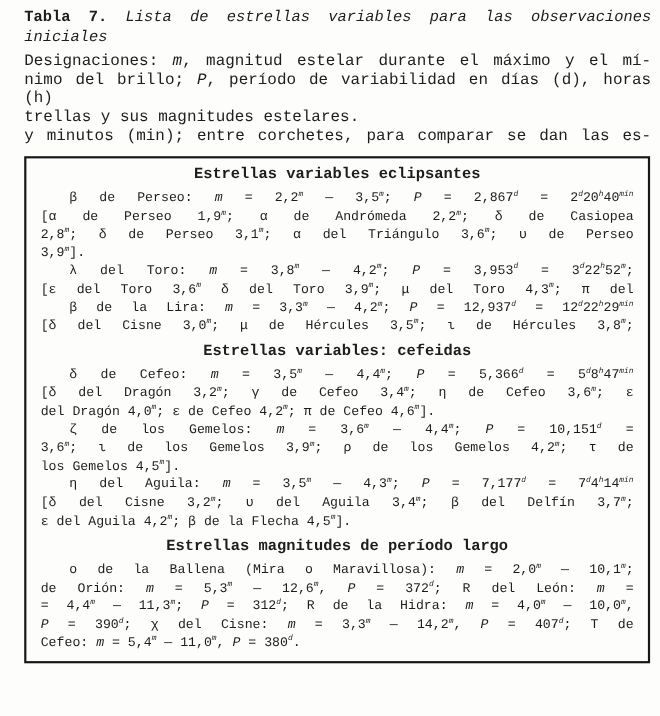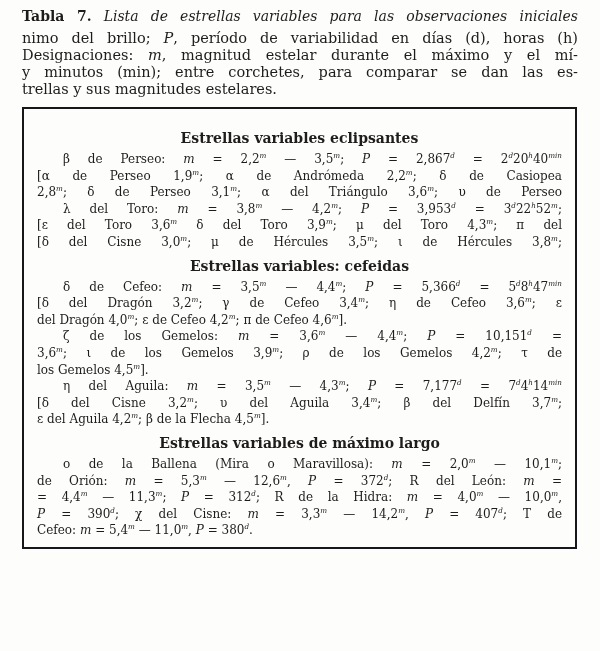--- a/index.html
+++ b/index.html
@@ -2,21 +2,21 @@
 <html style="--ink: #1e1d1b; --border: #17161a;"><head>
 <meta charset="utf-8">
 <style>
   html,body{margin:0;padding:0;}
   body{
     width:600px;height:651px;overflow:hidden;
     background:#fdfdfc;color:var(--ink,#1e1d1b);
     font-family:"DejaVu Serif","Liberation Serif",serif;
     -webkit-font-smoothing:antialiased;
   }
-  .page{box-sizing:border-box;width:600px;height:480px;padding:7px 22px 0 22px;}
+  .page{box-sizing:border-box;width:600px;height:480px;padding:7px 8px 0 22px;font-family:Liberation Mono, monospace;}
 
   
   .tl{text-align:justify;text-align-last:justify;text-justify:inter-word;white-space:normal;}
   .tl.last{text-align-last:left;}
   .tl.first{padding-left:26px;}
 
   .caption{font-size:14px;line-height:18px;text-align:justify;text-align-last:justify;}
   .cap-label{font-weight:bold;}
   .cap-title{font-style:italic;}
 
@@ -25,57 +25,59 @@
   .box{
     margin-top:9px;margin-right:1px;
     border:2px solid var(--border,#17161a);
     padding:3px 13px 8px 13px;
   }
   .heading{
     text-align:center;text-align-last:center;
     font-weight:bold;font-size:14px;line-height:17px;
     margin:7px 0 4px 0;
   }
-  section:first-child .heading{margin-top:18px;}
+  section:first-child .heading{margin-top:4px;}
   .entry{font-size:12px;line-height:16.6px;}
   .entry sup, .intro sup{
     font-size:0.60em;font-style:italic;line-height:0;
     vertical-align:super;letter-spacing:0;
   }
   i{font-style:italic;}
 </style>
 </head>
 <body style="background: rgb(253, 253, 252);">
 
 <div class="page">
   <div class="caption">
     <span class="cap-label">Tabla 7.</span>
     <span class="cap-title">Lista de estrellas variables para las observaciones iniciales</span>
   </div>
 
   <div class="intro" id="intro">
+      <div class="tl">Designaciones: <i>m</i>, magnitud estelar durante el máximo y el mí-</div>
       <div class="tl">nimo del brillo; <i>P</i>, período de variabilidad en días (d), horas (h)</div>
-      <div class="tl">Designaciones: <i>m</i>, magnitud estelar durante el máximo y el mí-</div>
+      <div class="tl last">trellas y sus magnitudes estelares.</div>
       <div class="tl">y minutos (min); entre corchetes, para comparar se dan las es-</div>
-      <div class="tl last">trellas y sus magnitudes estelares.</div>
     </div>
 
   <div class="box" id="box">
       <section>
         <div class="heading">Estrellas variables eclipsantes</div>
         <div class="entry">
           <div class="tl first">β de Perseo: <i>m</i> = 2,2<sup>m</sup> — 3,5<sup>m</sup>; <i>P</i> = 2,867<sup>d</sup> = 2<sup>d</sup>20<sup>h</sup>40<sup>min</sup></div>
           <div class="tl">[α de Perseo 1,9<sup>m</sup>; α de Andrómeda 2,2<sup>m</sup>; δ de Casiopea</div>
           <div class="tl">2,8<sup>m</sup>; δ de Perseo 3,1<sup>m</sup>; α del Triángulo 3,6<sup>m</sup>; υ de Perseo</div>
+          <div class="tl last">3,9<sup>m</sup>].</div>
         </div>
         <div class="entry">
           <div class="tl first">λ del Toro: <i>m</i> = 3,8<sup>m</sup> — 4,2<sup>m</sup>; <i>P</i> = 3,953<sup>d</sup> = 3<sup>d</sup>22<sup>h</sup>52<sup>m</sup>;</div>
           <div class="tl">[ε del Toro 3,6<sup>m</sup> δ del Toro 3,9<sup>m</sup>; μ del Toro 4,3<sup>m</sup>; π del</div>
         </div>
         <div class="entry">
+          <div class="tl first">β de la Lira: <i>m</i> = 3,3<sup>m</sup> — 4,2<sup>m</sup>; <i>P</i> = 12,937<sup>d</sup> = 12<sup>d</sup>22<sup>h</sup>29<sup>min</sup></div>
           <div class="tl">[δ del Cisne 3,0<sup>m</sup>; μ de Hércules 3,5<sup>m</sup>; ι de Hércules 3,8<sup>m</sup>;</div>
         </div>
       </section>
       <section>
         <div class="heading">Estrellas variables: cefeidas</div>
         <div class="entry">
           <div class="tl first">δ de Cefeo: <i>m</i> = 3,5<sup>m</sup> — 4,4<sup>m</sup>; <i>P</i> = 5,366<sup>d</sup> = 5<sup>d</sup>8<sup>h</sup>47<sup>min</sup></div>
           <div class="tl">[δ del Dragón 3,2<sup>m</sup>; γ de Cefeo 3,4<sup>m</sup>; η de Cefeo 3,6<sup>m</sup>; ε</div>
           <div class="tl last">del Dragón 4,0<sup>m</sup>; ε de Cefeo 4,2<sup>m</sup>; π de Cefeo 4,6<sup>m</sup>].</div>
         </div>
@@ -84,21 +86,21 @@
           <div class="tl">3,6<sup>m</sup>; ι de los Gemelos 3,9<sup>m</sup>; ρ de los Gemelos 4,2<sup>m</sup>; τ de</div>
           <div class="tl last">los Gemelos 4,5<sup>m</sup>].</div>
         </div>
         <div class="entry">
           <div class="tl first">η del Aguila: <i>m</i> = 3,5<sup>m</sup> — 4,3<sup>m</sup>; <i>P</i> = 7,177<sup>d</sup> = 7<sup>d</sup>4<sup>h</sup>14<sup>min</sup></div>
           <div class="tl">[δ del Cisne 3,2<sup>m</sup>; υ del Aguila 3,4<sup>m</sup>; β del Delfín 3,7<sup>m</sup>;</div>
           <div class="tl last">ε del Aguila 4,2<sup>m</sup>; β de la Flecha 4,5<sup>m</sup>].</div>
         </div>
       </section>
       <section>
-        <div class="heading">Estrellas variables de máximo largo</div>
+        <div class="heading">Estrellas magnitudes de período largo</div>
         <div class="entry">
           <div class="tl first">o de la Ballena (Mira o Maravillosa): <i>m</i> = 2,0<sup>m</sup> — 10,1<sup>m</sup>;</div>
           <div class="tl">de Orión: <i>m</i> = 5,3<sup>m</sup> — 12,6<sup>m</sup>, <i>P</i> = 372<sup>d</sup>; R del León: <i>m</i> =</div>
           <div class="tl">= 4,4<sup>m</sup> — 11,3<sup>m</sup>; <i>P</i> = 312<sup>d</sup>; R de la Hidra: <i>m</i> = 4,0<sup>m</sup> — 10,0<sup>m</sup>,</div>
           <div class="tl"><i>P</i> = 390<sup>d</sup>; χ del Cisne: <i>m</i> = 3,3<sup>m</sup> — 14,2<sup>m</sup>, <i>P</i> = 407<sup>d</sup>; T de</div>
           <div class="tl last">Cefeo: <i>m</i> = 5,4<sup>m</sup> — 11,0<sup>m</sup>, <i>P</i> = 380<sup>d</sup>.</div>
         </div>
       </section>
     </div>
 </div>

